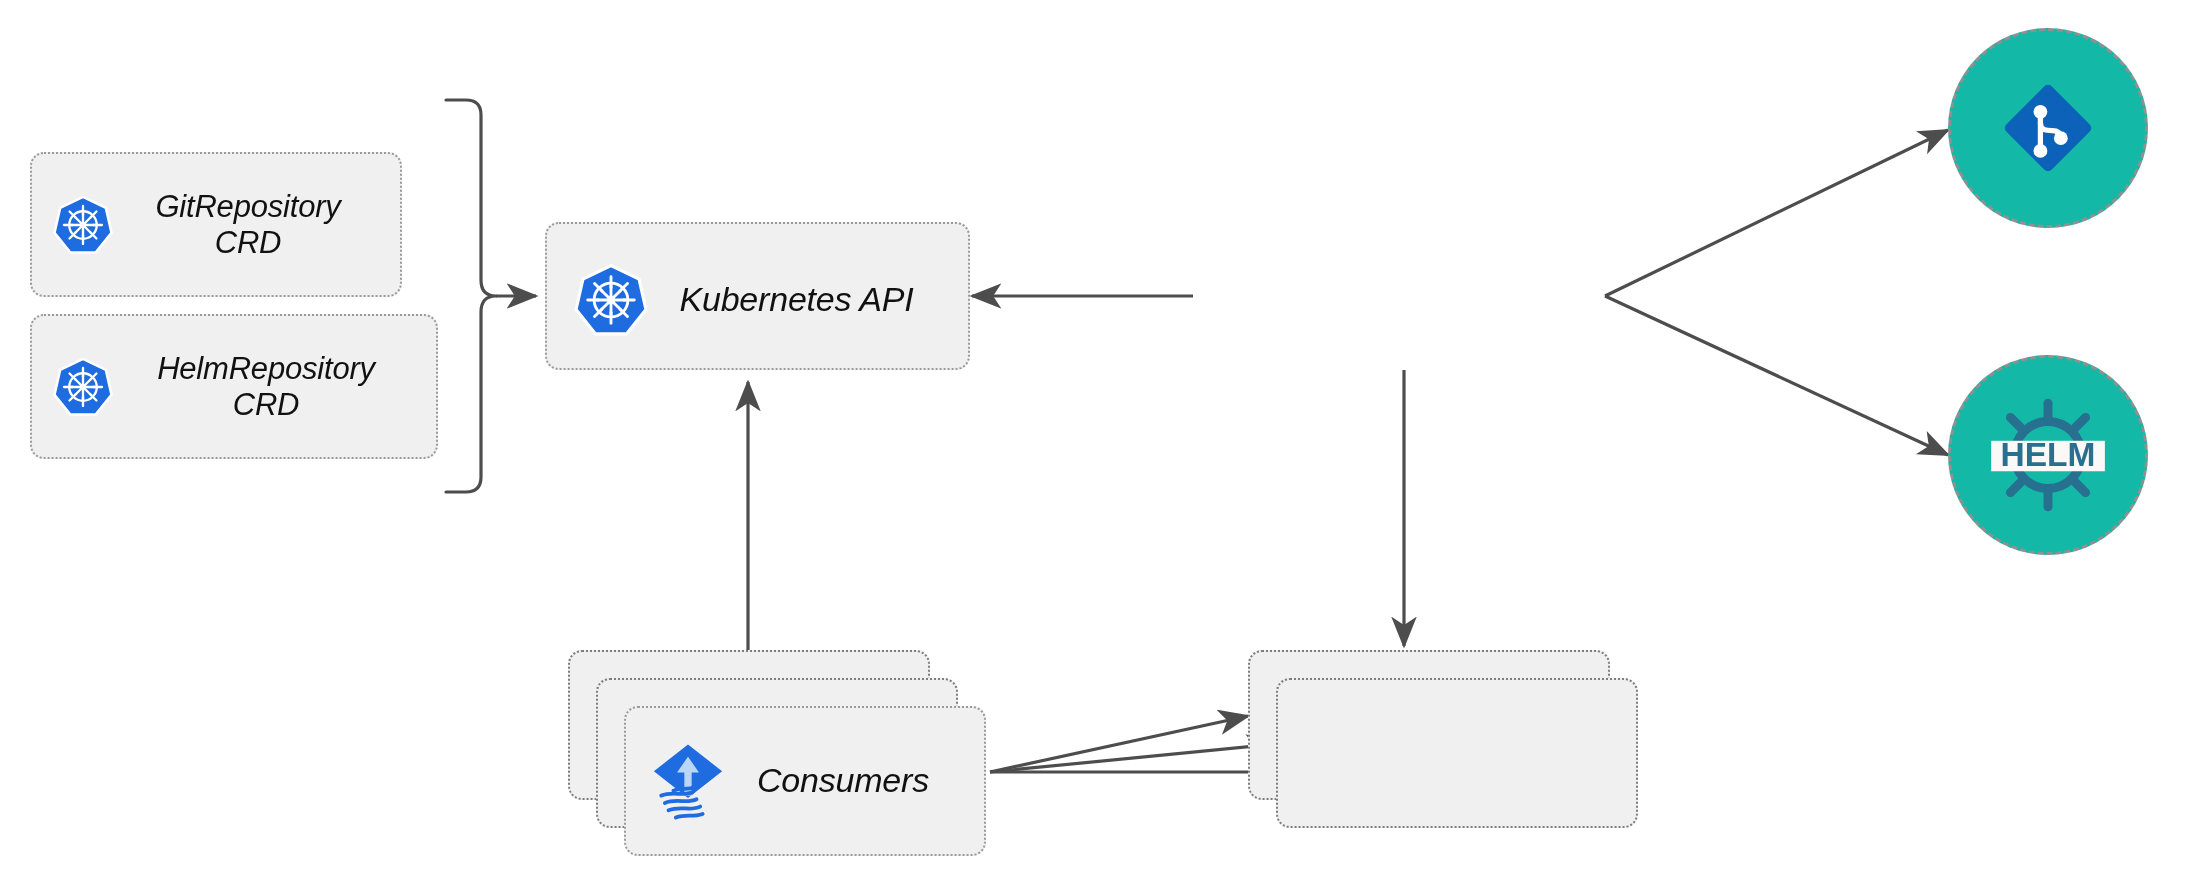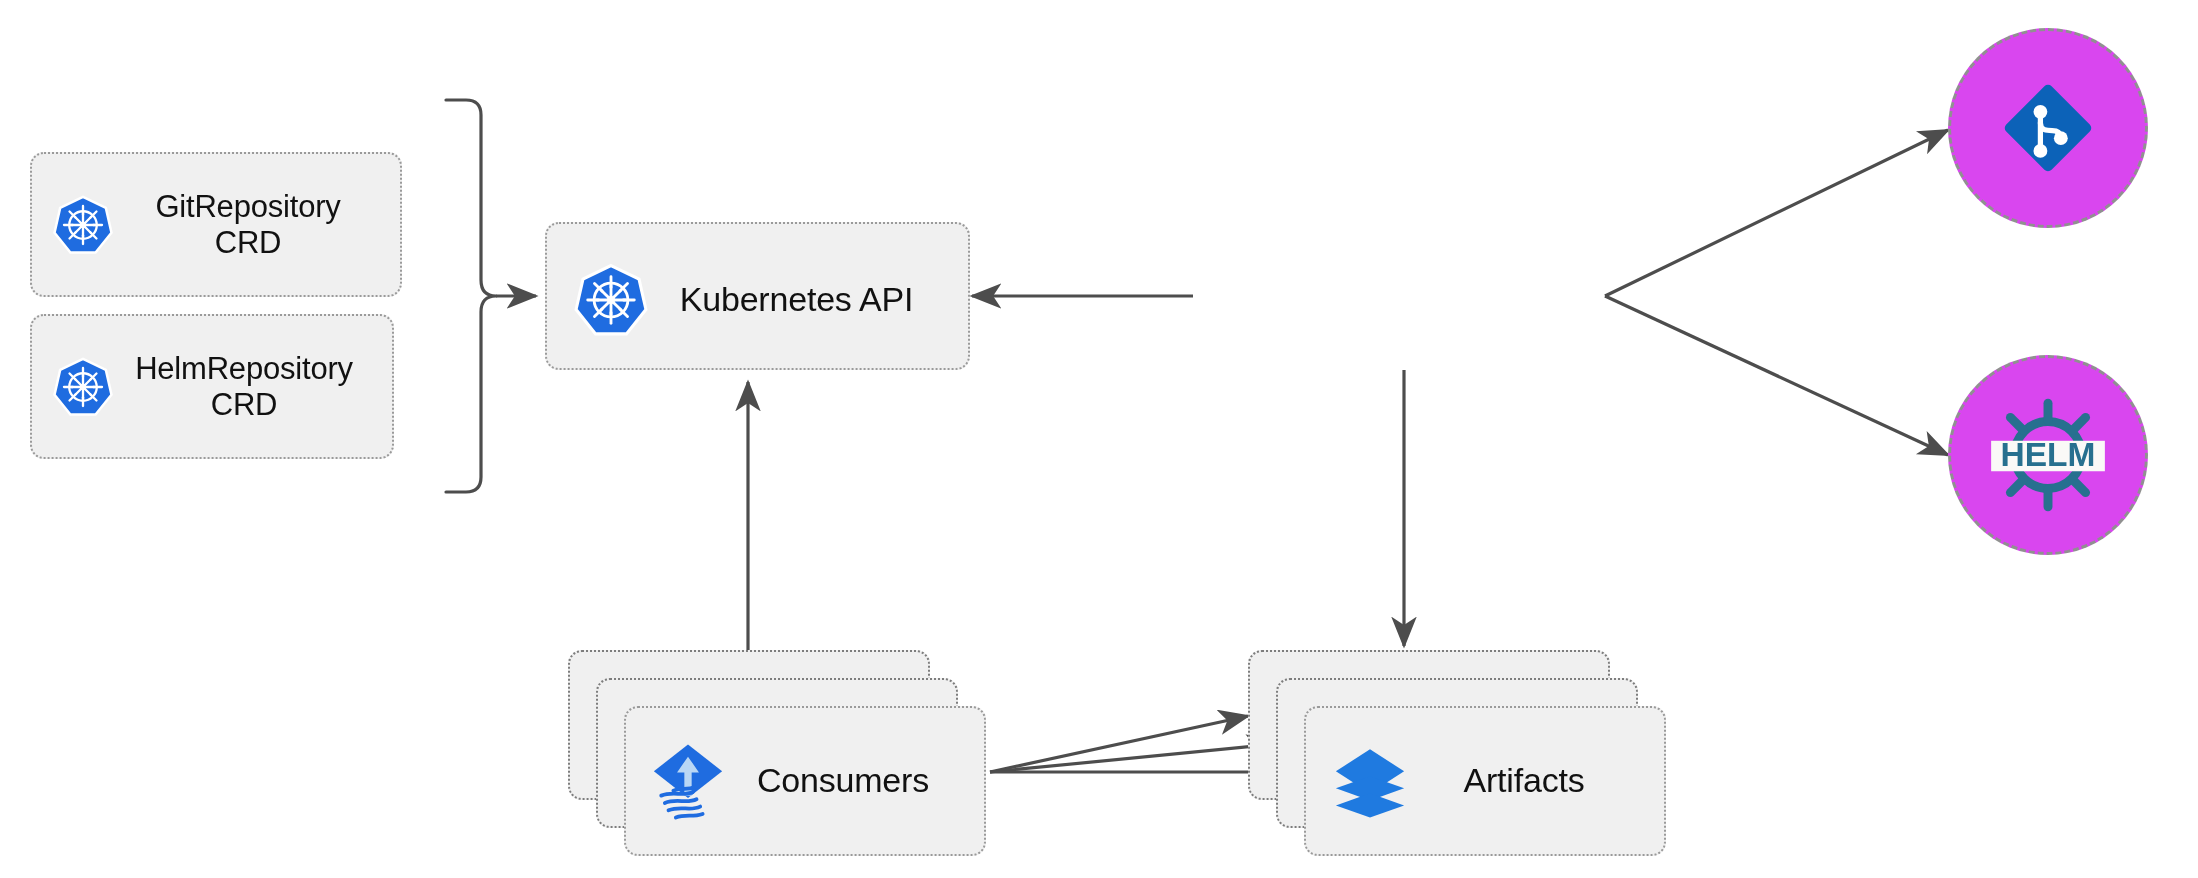--- a/index.html
+++ b/index.html
@@ -31,20 +31,21 @@
     align-items:center;
     justify-content:center;
   }
   .node .lbl{
     flex:1 1 auto;
     text-align:center;
     color:#111111;
     line-height:1.16;
     white-space:pre-line;
     letter-spacing:-0.2px;
+    font-style:italic;
   }
   
   .crd{ padding:0 14px 0 18px; }
   .crd .ico{ width:66px;height:66px; }
   .crd .lbl{ font-size:31px; padding-right:6px;}
   
   .main .ico{ width:80px;height:80px; }
   .main .lbl{ font-size:34px; }
 
   
@@ -55,21 +56,21 @@
     border:2px dotted #7d7d7d;
     border-radius:14px;
   }
 
   
   .circle{
     position:absolute;
     box-sizing:border-box;
     border:3px dashed #909090;
     border-radius:50%;
-    background:#d946ef;
+    background:#14b8a6;
     display:flex;
     align-items:center;
     justify-content:center;
   }
 
   
   #wires{
     position:absolute;
     left:0;top:0;
     width:2198px;height:878px;
@@ -139,21 +140,21 @@
           <line x1="40.5" y1="23.5" x2="33.8" y2="30.2"></line>
           <line x1="30.2" y1="33.8" x2="23.5" y2="40.5"></line>
         </g>
         <circle cx="32" cy="32" r="3.4" fill="#ffffff"></circle>
       </svg>
     </span>
     <span class="lbl">GitRepository
 CRD</span>
   </div>
 
-  <div class="node crd" style="left:30px;top:314px;width:364px;height:145px;">
+  <div class="node crd" style="left:30px;top:314px;width:408px;height:145px;">
     <span class="ico">
       <svg class="iconwrap" viewBox="0 0 64 64" width="62" height="62" aria-hidden="true">
         <polygon points="32,3 55.6,14.4 61.4,40 45,60.5 19,60.5 2.6,40 8.4,14.4" fill="#1f6ce0" stroke="#ffffff" stroke-width="2.6"></polygon>
         <g stroke="#ffffff" stroke-width="2.4" fill="none" stroke-linecap="round">
           <circle cx="32" cy="32" r="14.2"></circle>
           <line x1="32" y1="12.4" x2="32" y2="21.5"></line>
           <line x1="32" y1="42.5" x2="32" y2="51.6"></line>
           <line x1="12.4" y1="32" x2="21.5" y2="32"></line>
           <line x1="42.5" y1="32" x2="51.6" y2="32"></line>
           <line x1="18.1" y1="18.1" x2="24.5" y2="24.5"></line>
@@ -220,32 +221,20 @@
           <path d="M22,62 C30,59 36,62 44,59"></path>
           <path d="M20,40 C26,37 31,40 38,37"></path>
         </g>
       </svg>
     </span>
     <span class="lbl">Consumers</span>
   </div>
 
   <div class="stack-card" style="left:1248px;top:650px;width:362px;height:150px;"></div>
   <div class="stack-card" style="left:1276px;top:678px;width:362px;height:150px;"></div>
-  <div class="node main" style="left:1304px;top:706px;width:362px;height:150px;padding:0 26px 0 24px;">
-    <span class="ico">
-      <svg class="iconwrap" viewBox="0 0 64 64" width="78" height="78" aria-hidden="true">
-        <polygon points="32,6 60,24 32,42 4,24" fill="#1f7ae0"></polygon>
-        <polygon points="32,30 46,38.5 32,47 18,38.5" fill="#ffffff" opacity="0"></polygon>
-        <polygon points="32,28 60,38 32,48 4,38" fill="#1f7ae0"></polygon>
-        <polygon points="32,42 60,52 32,62 4,52" fill="#1f7ae0"></polygon>
-        <polygon points="32,24 48,33 32,42 16,33" fill="#f0f0f0" opacity="0"></polygon>
-      </svg>
-    </span>
-    <span class="lbl">Artifacts</span>
-  </div>
 
   <div class="circle" style="left:1948px;top:28px;width:200px;height:200px;">
     <span>
       <svg class="iconwrap" viewBox="0 0 64 64" width="108" height="108" aria-hidden="true">
         <rect x="13" y="13" width="38" height="38" rx="3" transform="rotate(45 32 32)" fill="#0c62b8"></rect>
         <g stroke="#ffffff" stroke-width="3.1" fill="none" stroke-linecap="round">
           <line x1="27.5" y1="44.5" x2="27.5" y2="24"></line>
           <path d="M27.5,29 C27.5,33.5 31.5,33.5 34.5,33.5 C37.5,33.5 39.2,34.6 39.2,37.2"></path>
         </g>
         <circle cx="27.5" cy="45.6" r="4.1" fill="#ffffff"></circle>

